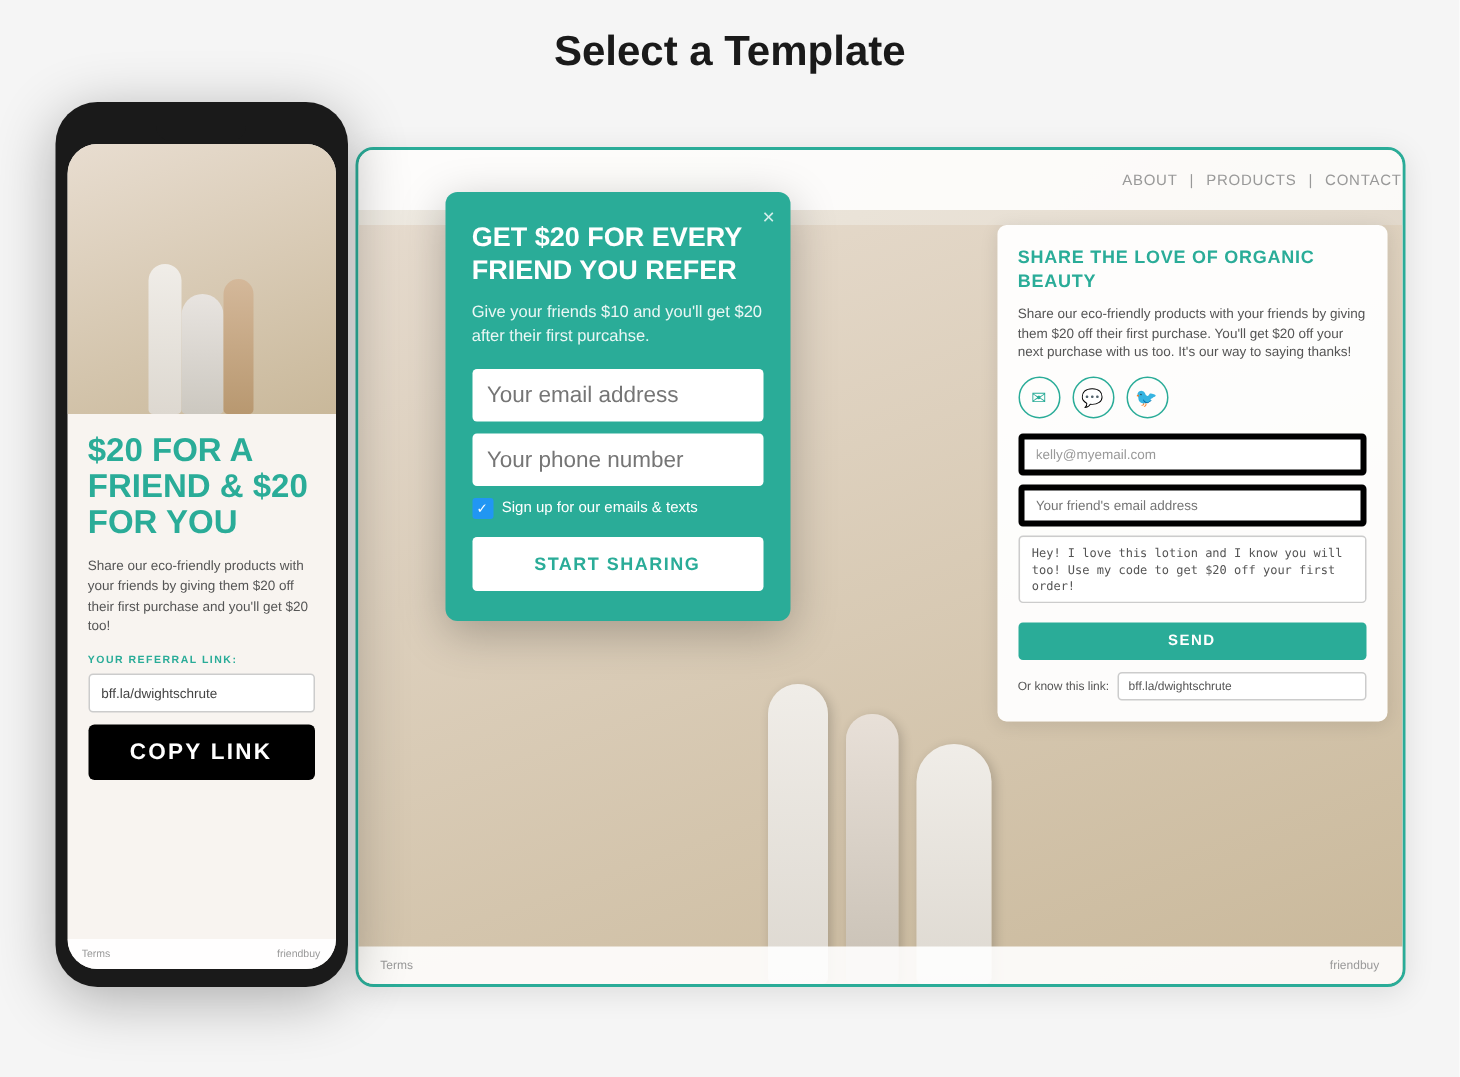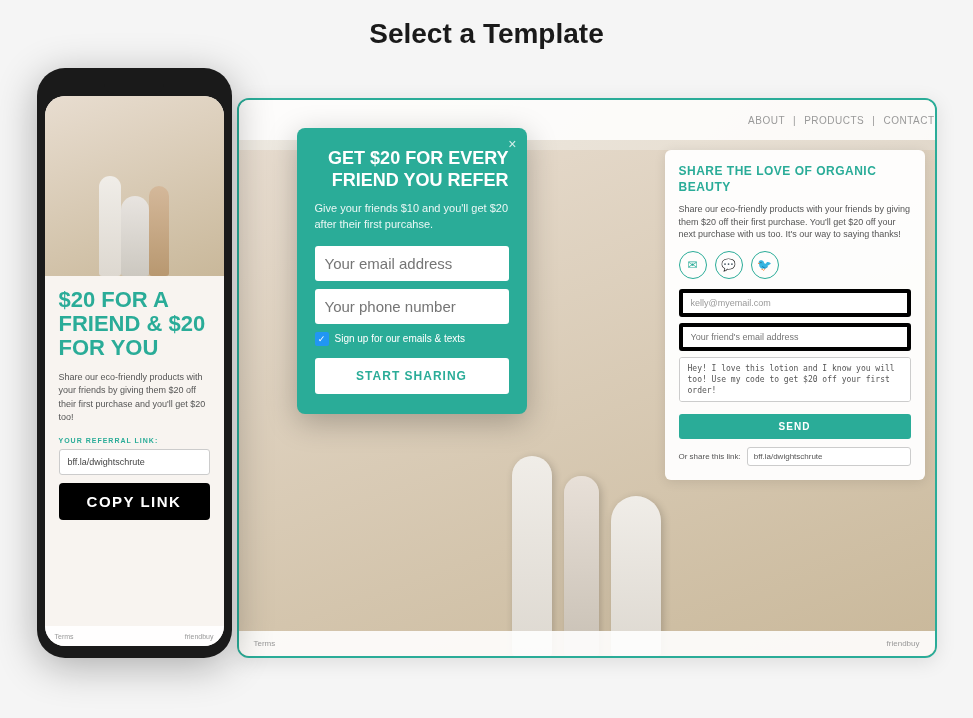--- a/index.html
+++ b/index.html
@@ -256,21 +256,20 @@
       opacity: 0.8;
     }
 
     .modal-title {
       color: #fff;
       font-size: 18px;
       font-weight: 800;
       line-height: 1.2;
       margin-bottom: 10px;
       text-transform: uppercase;
-      text-align: right;
     }
 
     .modal-subtitle {
       color: rgba(255,255,255,0.9);
       font-size: 11px;
       line-height: 1.4;
       margin-bottom: 14px;
     }
 
     .modal-input {
@@ -496,21 +495,21 @@
             <span>🐦</span>
           </div>
         </div>
 
         <input class="desktop-input" type="text" value="kelly@myemail.com" style="">
         <input class="desktop-input" type="text" placeholder="Your friend's email address" style="">
         <textarea class="desktop-textarea" style="">Hey! I love this lotion and I know you will too! Use my code to get $20 off your first order!</textarea>
         <button class="desktop-send-btn">SEND</button>
 
         <div class="share-link-row">
-          <span>Or share this link:</span>
+          <span>Or know this link:</span>
           <input class="share-link-input" type="text" value="bff.la/dwightschrute" style="">
         </div>
       </div>
 
       <div class="desktop-footer">
         <span>Terms</span>
         <span>friendbuy</span>
       </div>
     </div>
   </div>

